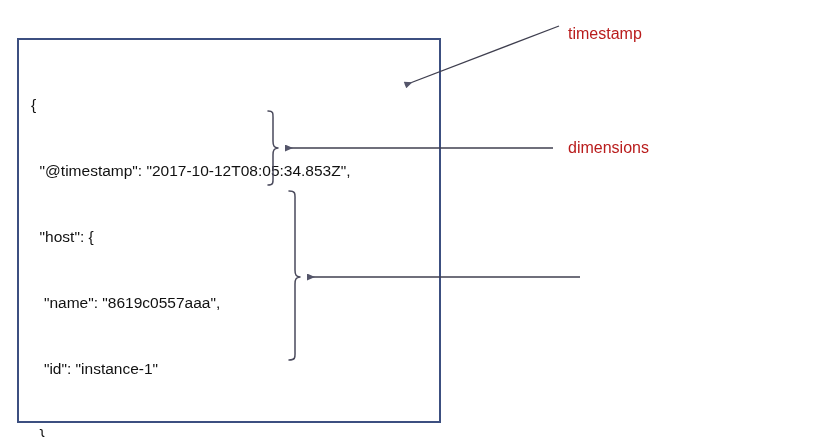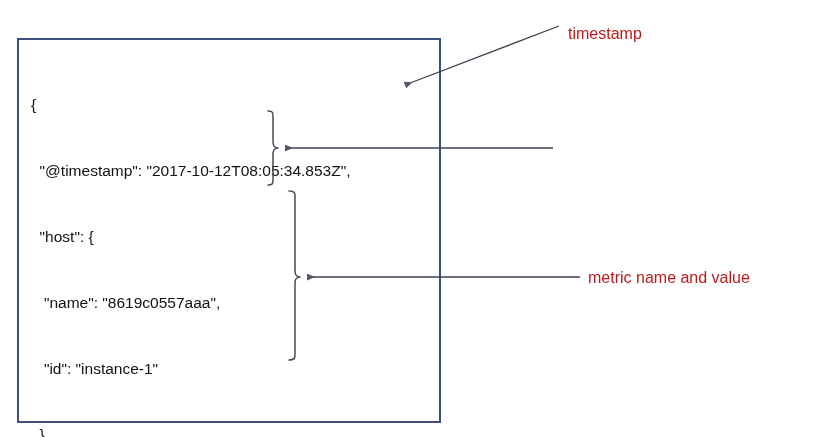--- a/index.html
+++ b/index.html
@@ -88,21 +88,21 @@
       
       
       
       
       
       
     </div>
   </div>
 
   <div class="annot-label" id="label-timestamp">timestamp</div>
-  <div class="annot-label" id="label-metric">metric name and value</div>
+  <div class="annot-label" id="label-dimensions">dimensions</div>
 
   <svg id="overlay" viewBox="0 0 817 437" xmlns="http://www.w3.org/2000/svg">
     <defs>
       <marker id="arrowhead" markerWidth="9" markerHeight="7" refX="8" refY="3.5" orient="auto" markerUnits="userSpaceOnUse">
         <polygon points="8 0, 0 3.5, 8 7" fill="#54556a"></polygon>
       </marker>
     </defs>
 
     <line x1="559" y1="26" x2="405" y2="85" stroke="#3f3f4f" stroke-width="1.3" marker-end="url(#arrowhead)"></line>
 

